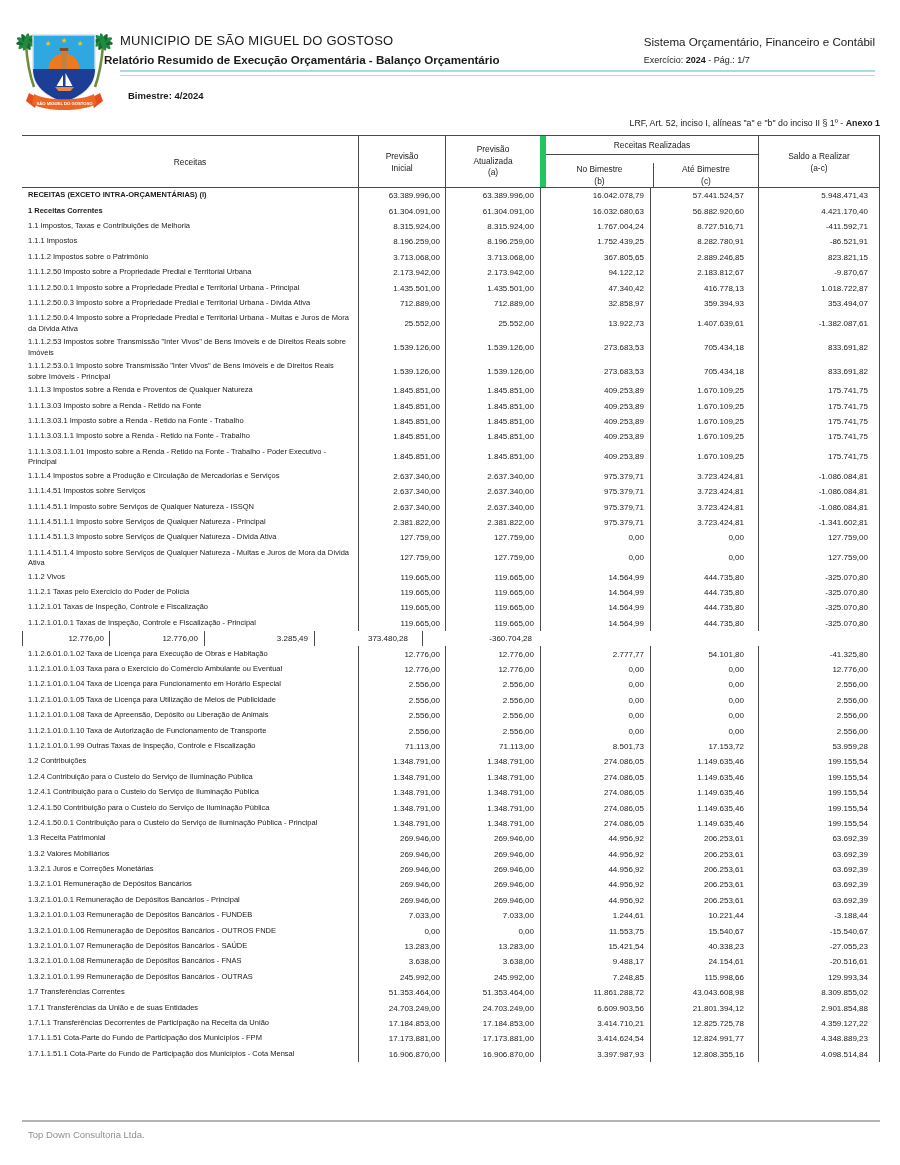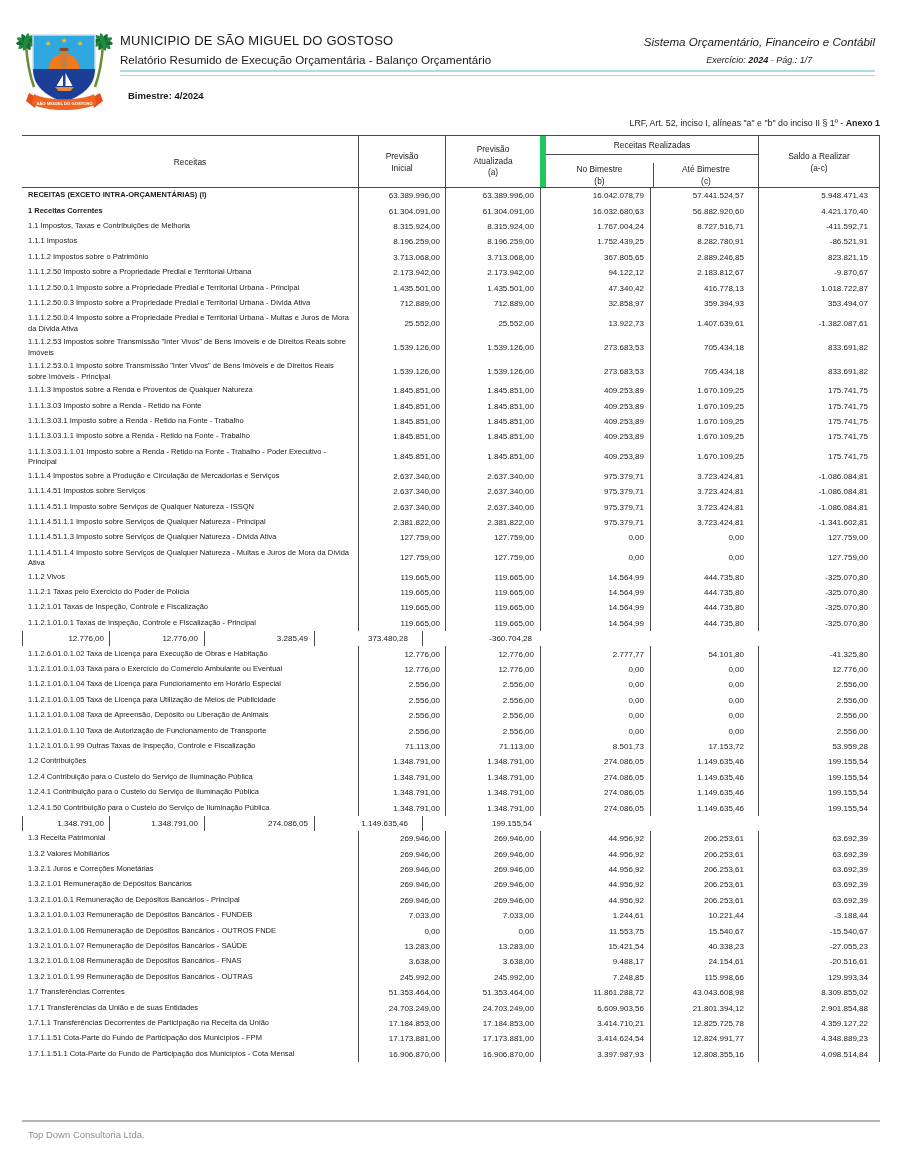--- a/index.html
+++ b/index.html
@@ -4,25 +4,25 @@
 <style>
   html,body{margin:0;padding:0;background:#ffffff;}
   *{box-sizing:border-box;}
   .page{
     position:relative;width:900px;height:1165px;background:#fff;overflow:hidden;
     font-family:"Liberation Sans","DejaVu Sans",sans-serif;color:#1a1a1a;
   }
   
   .logo{position:absolute;left:13px;top:23px;width:103px;height:96px;}
   .muni{position:absolute;left:120px;top:33px;font-size:13px;letter-spacing:.2px;}
-  .rpt-title{position:absolute;left:120px;top:53px;font-size:11.6px;font-weight:normal;}
+  .rpt-title{position:absolute;left:104px;top:53px;font-size:11.6px;font-weight:bold;}
   .teal-rule{position:absolute;left:120px;top:70px;width:755px;height:6px;
     border-top:2.5px solid #aadce4;border-bottom:1.5px solid #aadce4;}
   .bimestre{position:absolute;left:120px;top:90px;font-size:9.5px;font-weight:bold;margin-left:8px;}
-  .head-right{position:absolute;right:25px;top:35px;text-align:center;font-style:italic;}
+  .head-right{position:absolute;right:25px;top:35px;text-align:left;}
   .sys-name{font-size:11.6px;}
   .exe-line{font-size:9px;margin-top:7px;}
   .exe-line b{font-weight:bold;}
   .lrf{position:absolute;right:20px;top:118px;font-size:8.8px;}
   .lrf b{font-weight:bold;}
   
   .rtable{position:absolute;left:22px;top:135px;width:858px;
     border-top:1px solid #4a4a4a;border-right:1px solid #4a4a4a;font-size:8.4px;}
   .thead{display:flex;height:52px;border-bottom:1px solid #4a4a4a;}
   .th{display:flex;flex-direction:column;align-items:center;justify-content:center;
@@ -461,20 +461,21 @@
         </div>
         <div class="row">
           <div class="cl">1.2.4.1.50 Contribuição para o Custeio do Serviço de Iluminação Pública</div>
           <div class="cn c1">1.348.791,00</div>
           <div class="cn c2">1.348.791,00</div>
           <div class="cn c3">274.086,05</div>
           <div class="cn c4">1.149.635,46</div>
           <div class="cn c5">199.155,54</div>
         </div>
         <div class="row">
+          <div class="cl">1.2.4.1.50.0.1 Contribuição para o Custeio do Serviço de Iluminação Pública - Principal</div>
           <div class="cn c1">1.348.791,00</div>
           <div class="cn c2">1.348.791,00</div>
           <div class="cn c3">274.086,05</div>
           <div class="cn c4">1.149.635,46</div>
           <div class="cn c5">199.155,54</div>
         </div>
         <div class="row">
           <div class="cl">1.3 Receita Patrimonial</div>
           <div class="cn c1">269.946,00</div>
           <div class="cn c2">269.946,00</div>

